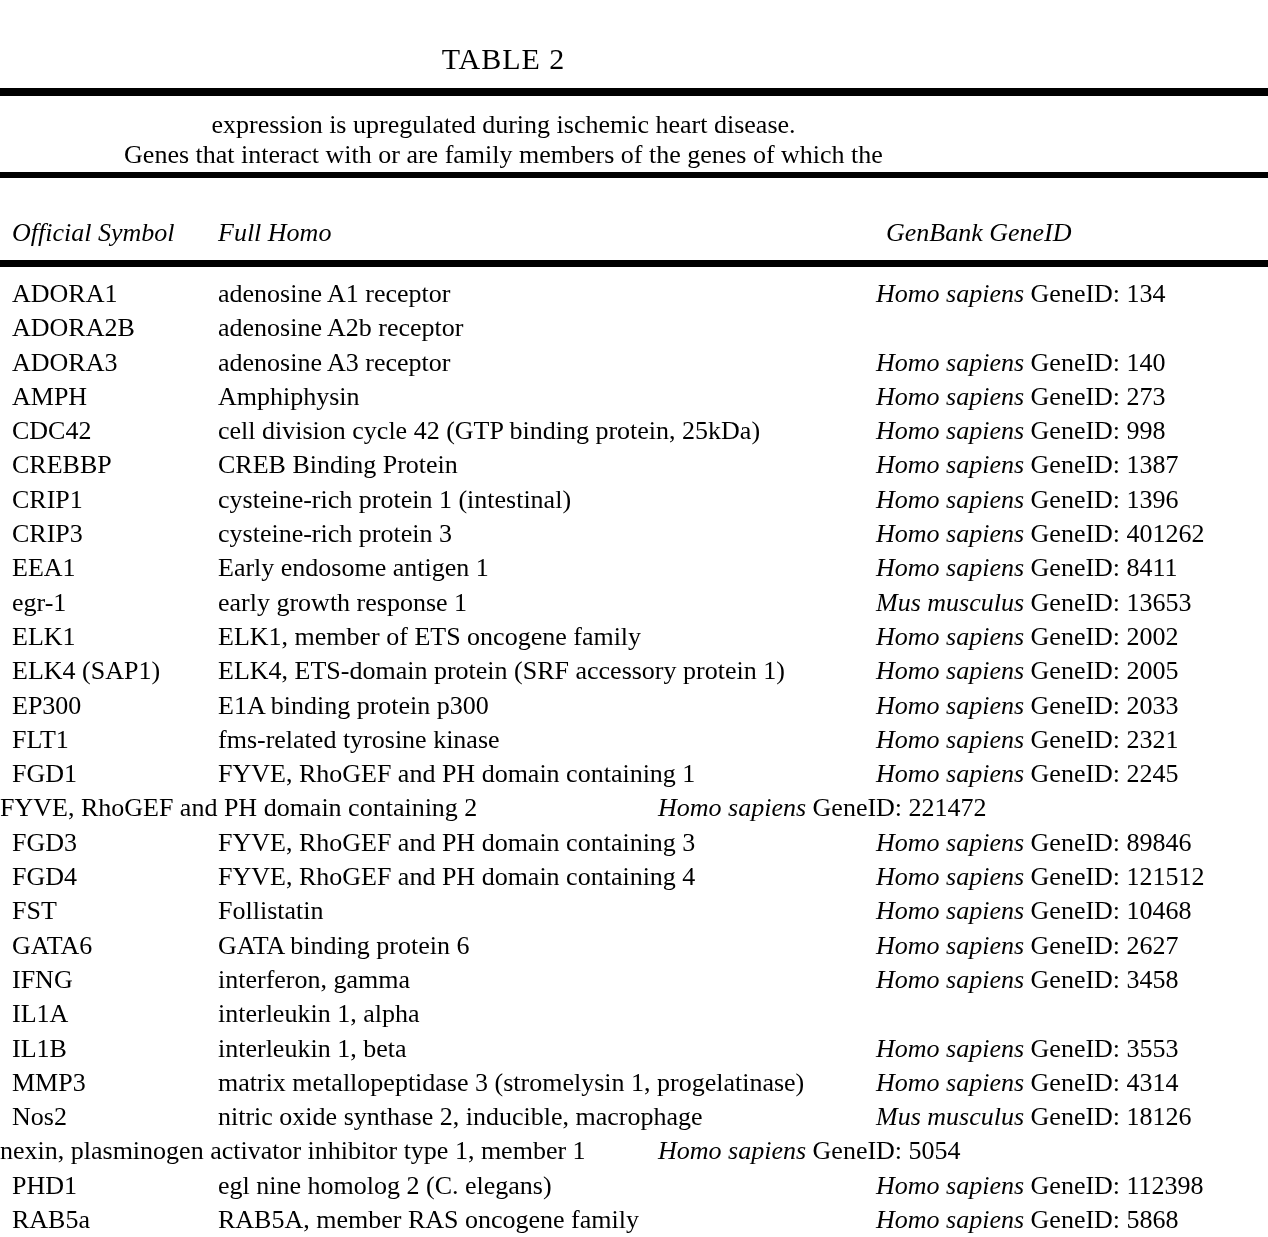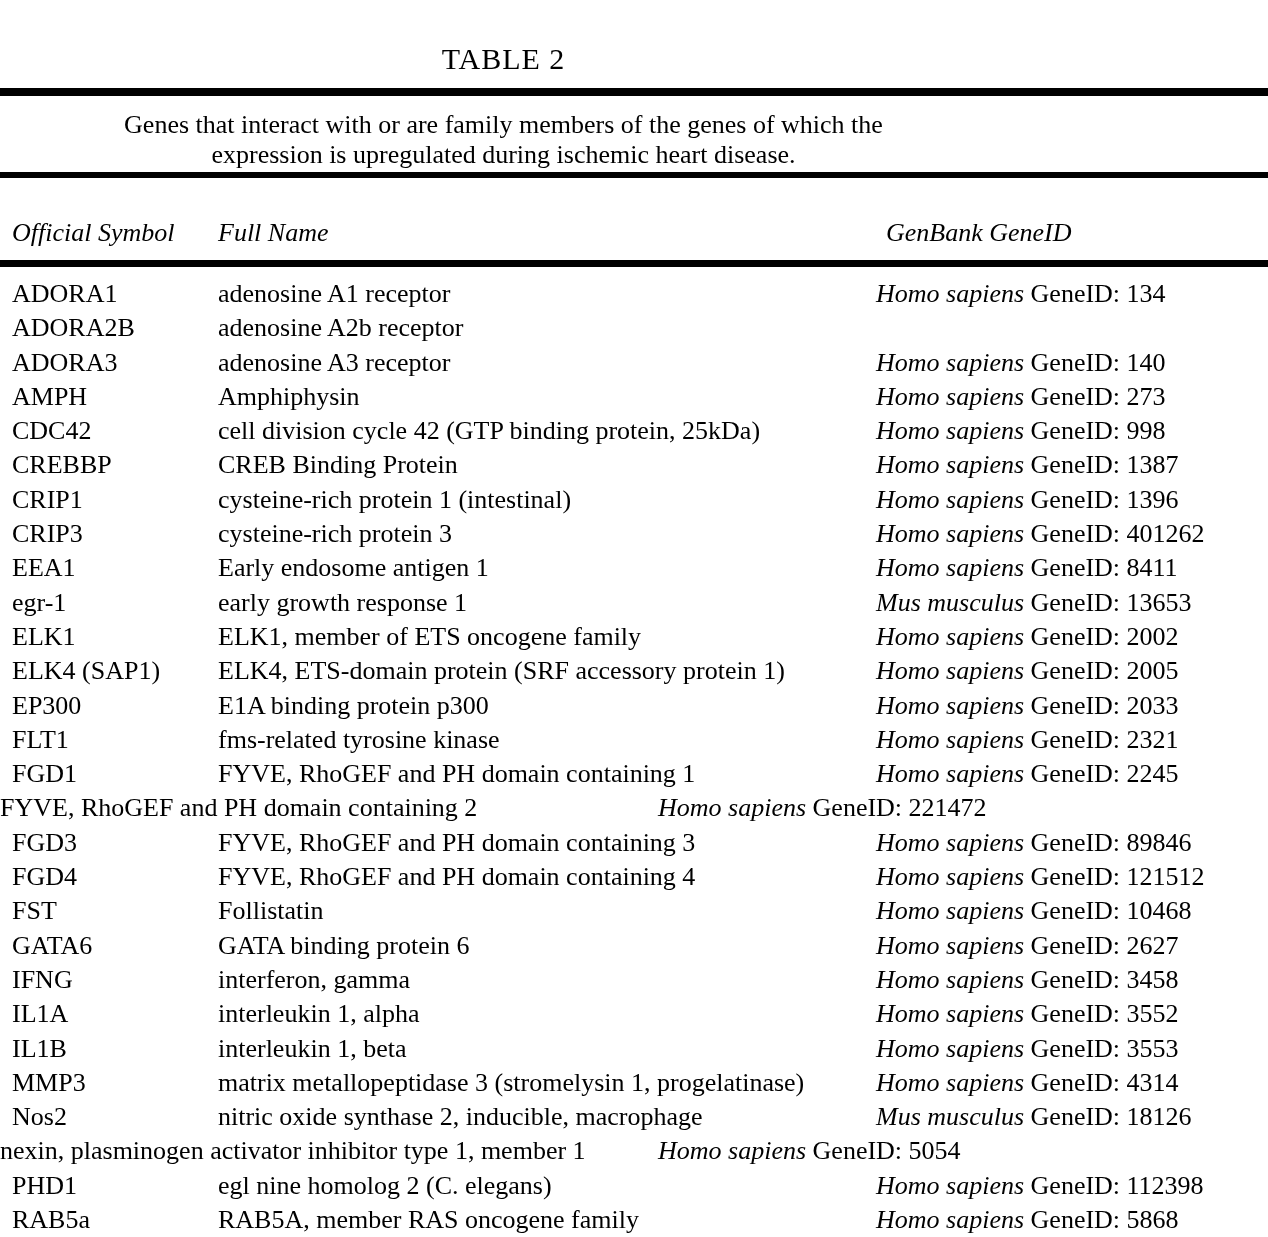--- a/index.html
+++ b/index.html
@@ -66,29 +66,29 @@
 </head>
 <body>
 
 <div class="page">
 
   <div class="table-title">TABLE 2</div>
 
   <div class="rule rule-top"></div>
 
   <div class="caption">
+    <div>expression is upregulated during ischemic heart disease.</div>
     <div>Genes that interact with or are family members of the genes of which the</div>
-    <div>expression is upregulated during ischemic heart disease.</div>
   </div>
 
   <div class="rule rule-caption"></div>
 
   <div class="header-row">
     <div class="col-symbol">Official Symbol</div>
-    <div class="col-fullname">Full Name</div>
+    <div class="col-fullname">Full Homo</div>
     <div class="col-geneid">GenBank GeneID</div>
   </div>
 
   <div class="rule rule-header"></div>
 
   <div class="rows">
   <div class="row">
     <div class="col-symbol">ADORA1</div>
     <div class="col-fullname">adenosine A1 receptor</div>
     <div class="col-geneid"><span class="species">Homo sapiens</span> <span>GeneID: 134</span></div>
@@ -208,21 +208,20 @@
 
   <div class="row">
     <div class="col-symbol">IFNG</div>
     <div class="col-fullname">interferon, gamma</div>
     <div class="col-geneid"><span class="species">Homo sapiens</span> <span>GeneID: 3458</span></div>
   </div>
 
   <div class="row">
     <div class="col-symbol">IL1A</div>
     <div class="col-fullname">interleukin 1, alpha</div>
-    <div class="col-geneid"><span class="species">Homo sapiens</span> <span>GeneID: 3552</span></div>
   </div>
 
   <div class="row">
     <div class="col-symbol">IL1B</div>
     <div class="col-fullname">interleukin 1, beta</div>
     <div class="col-geneid"><span class="species">Homo sapiens</span> <span>GeneID: 3553</span></div>
   </div>
 
   <div class="row">
     <div class="col-symbol">MMP3</div>

